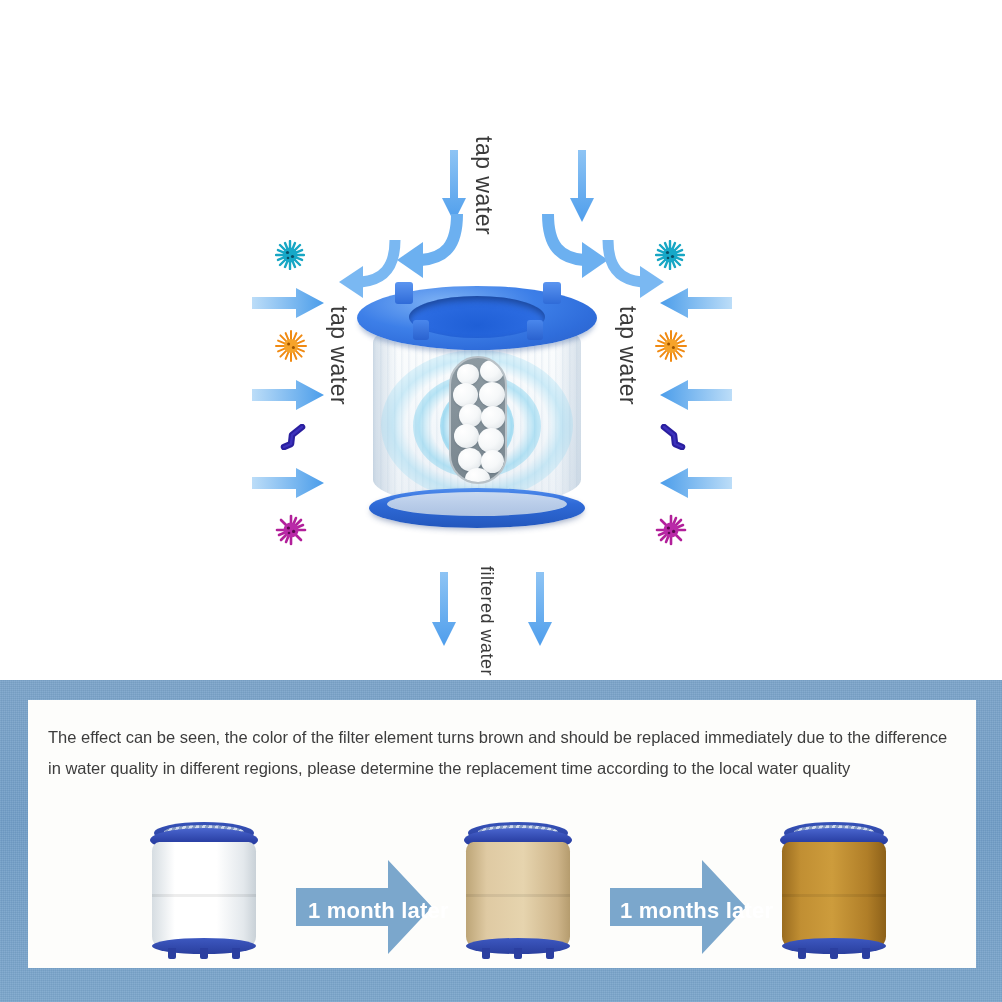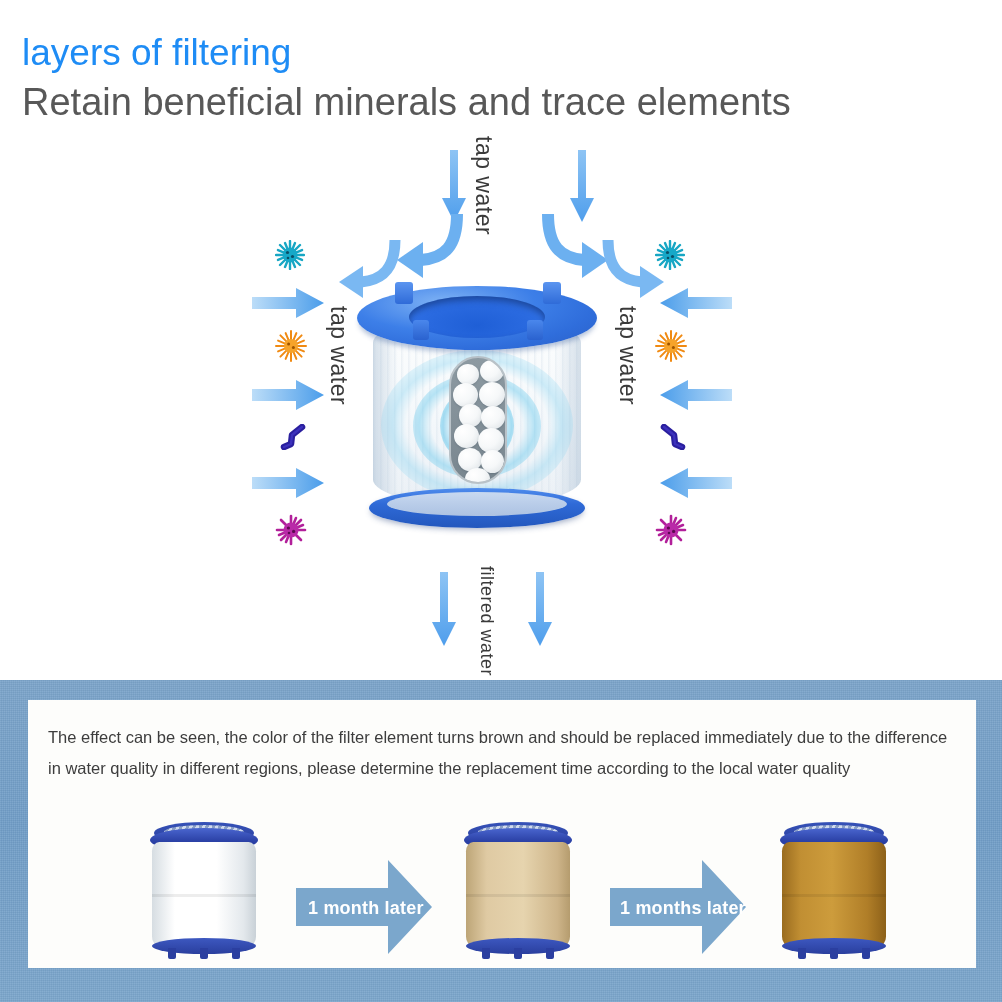--- a/index.html
+++ b/index.html
@@ -211,31 +211,29 @@
   }
   .mini-leg {
     position:absolute; top:128px; width:8px; height:11px;
     background:#2b3fa0; border-radius:0 0 2px 2px;
   }
 
   
   .stage-arrow { position:absolute; }
   .stage-arrow svg { display:block; }
   .stage-arrow-label {
-    position:absolute; color:#ffffff; font-size:18px; font-weight:700;
+    position:absolute; color:#ffffff; font-size:22px; font-weight:700;
     white-space:nowrap; letter-spacing:.2px;
   }
 </style>
 </head>
 <body>
 
 <div id="header">
   <div id="hdr-clip"></div>
-  <div id="title-1">layers of filtering</div>
-  <div id="title-2">Retain beneficial minerals and trace elements</div>
 </div>
 
 <div id="diagram">
 
   <div class="arrow" style="left:441px; top:22px;">
     <svg width="26" height="72" viewBox="0 0 26 72">
       <defs>
           <linearGradient id="gA1" x1="0" y1="0" x2="0" y2="1">
         <stop offset="0" stop-color="#8ec4f4"></stop>
             <stop offset="1" stop-color="#4f9eec"></stop>

